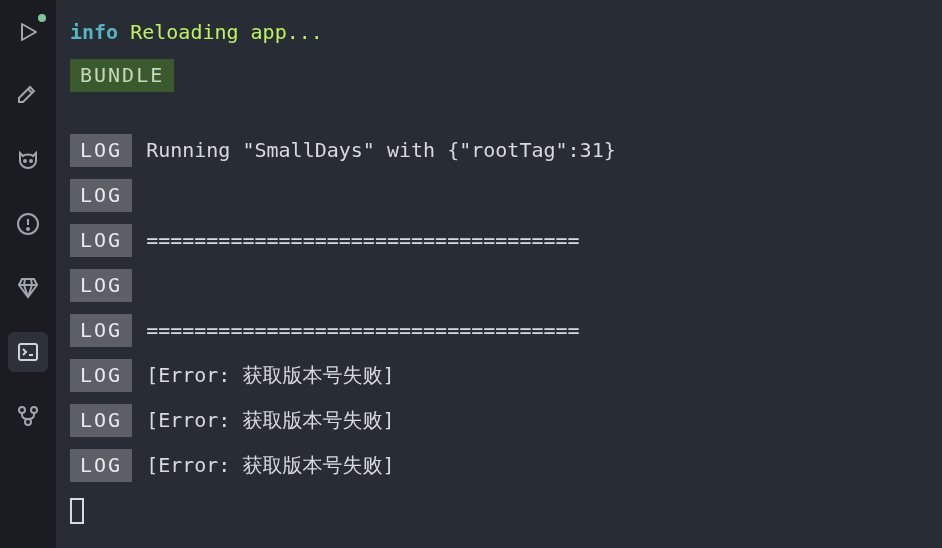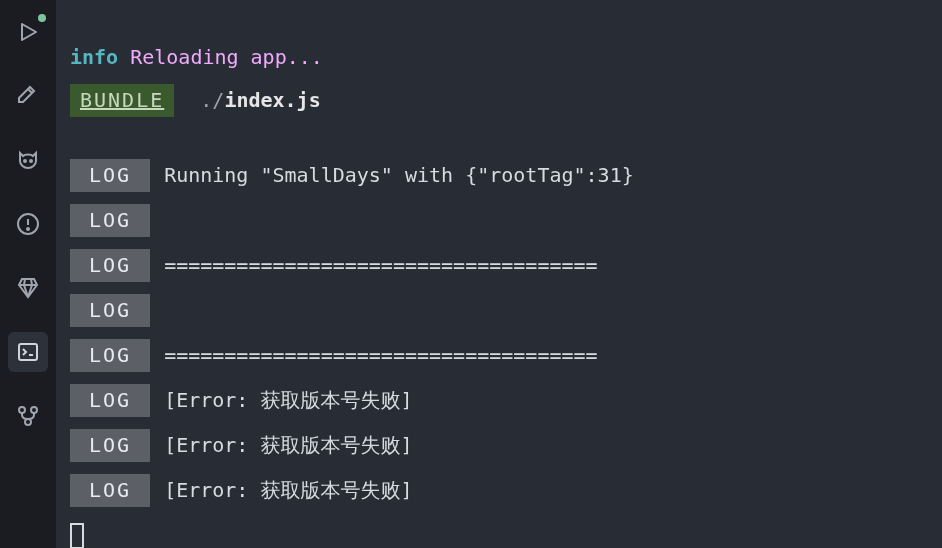--- a/index.html
+++ b/index.html
@@ -75,42 +75,40 @@
       display: flex;
       align-items: flex-end;
       gap: 12px;
       margin-bottom: 12px;
     }
     .info-tag {
       color: #56b6c2;
       font-weight: bold;
     }
     .reload-text {
-      color: #f0abfc;
-      margin-top: 25px;
+      color: #bef264;
     }
     .bundle-badge {
       background: #3a5a2e;
       color: #c8d8c0;
       padding: 2px 10px;
       font-family: inherit;
       letter-spacing: 2px;
-      text-decoration: underline;
     }
     .bundle-path {
       color: #9da3ad;
     }
     .bundle-file {
       color: #e6e6e6;
       font-weight: bold;
     }
     .log-badge {
       background: #5c5f66;
       color: #e8eaee;
-      padding: 2px 19px;
+      padding: 2px 10px;
       font-family: inherit;
       letter-spacing: 2px;
       flex-shrink: 0;
     }
     .log-text {
       color: #d7dae0;
     }
     .spacer {
       height: 30px;
     }
@@ -173,21 +171,20 @@
   </div>
 </div>
 
 <div class="terminal">
   <div class="line-inline">
     <span class="info-tag">info</span>
     <span class="reload-text">Reloading app...</span>
   </div>
   <div class="line">
     <span class="bundle-badge">BUNDLE</span>
-    <span><span class="bundle-path"> ./</span><span class="bundle-file">index.js</span></span>
   </div>
   <div class="spacer"></div>
   <div class="line">
     <span class="log-badge">LOG</span>
     <span class="log-text">Running "SmallDays" with {"rootTag":31}</span>
   </div>
   <div class="line">
     <span class="log-badge">LOG</span>
   </div>
   <div class="line">

